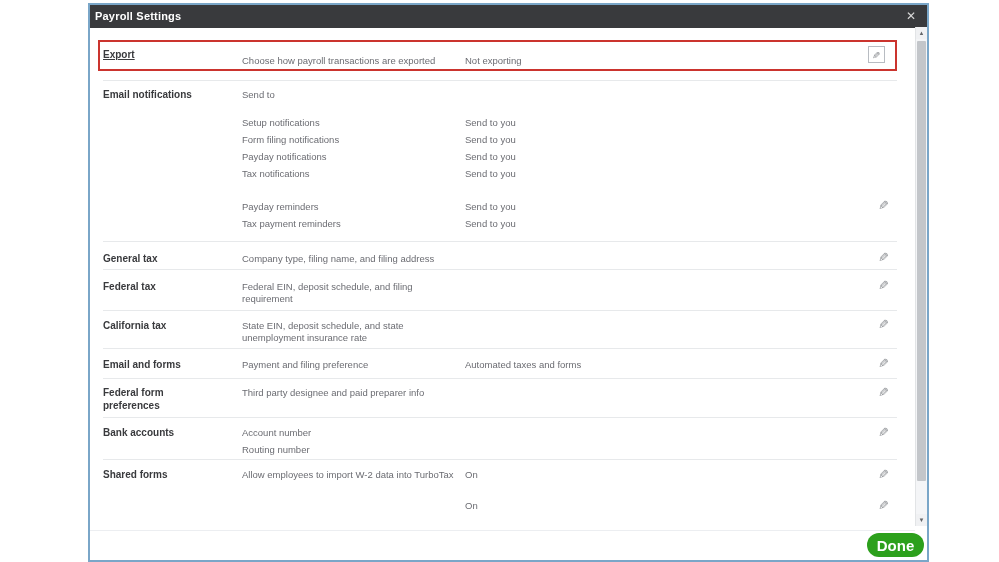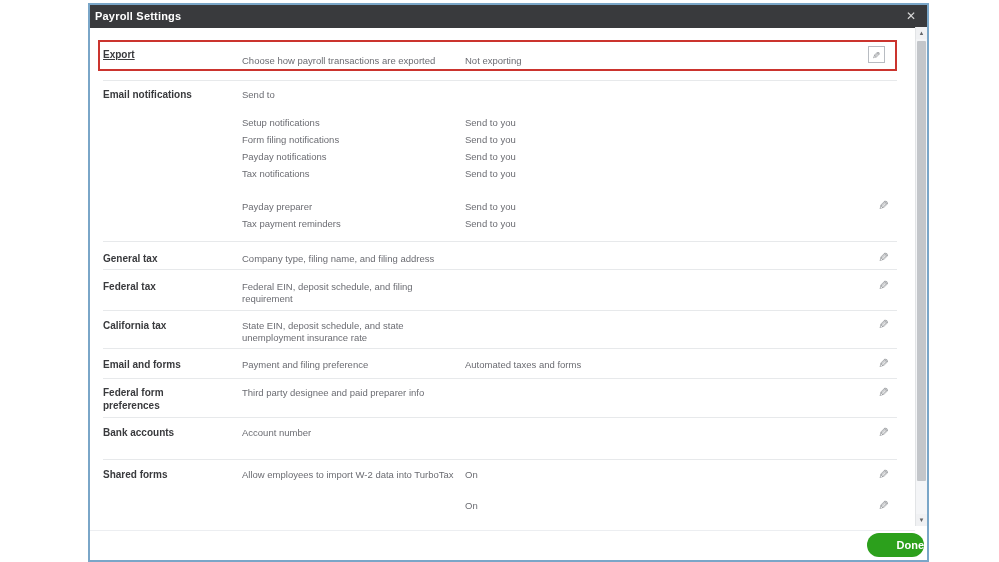--- a/index.html
+++ b/index.html
@@ -39,22 +39,22 @@
               background:#f0f1f3; color:#636569; font-size:6px; line-height:12px;
               text-align:center; padding:0; cursor:pointer; }
   .sb-up { top:0; }
   .sb-down { bottom:0; }
   .sb-thumb { position:absolute; left:1px; top:14px; width:9px; height:440px;
               background:#c3c6ca; border-radius:1px; cursor:pointer; }
   .content-end { position:absolute; left:0; top:525px; width:825px; height:1px;
                  background:#eceef1; }
   .done-btn { position:absolute; left:777px; top:528px; width:57px; height:24px;
               background:#2ca01c; border:none; border-radius:12px; color:#ffffff;
-              font-size:11px; font-weight:bold; cursor:pointer;
-              font-family:"Liberation Sans", sans-serif;text-align:right; }
+              font-size:15px; font-weight:bold; cursor:pointer;
+              font-family:"Liberation Sans", sans-serif; }
 </style>
 </head>
 <body>
 
 <div class="dialog">
 
   <div class="dlg-header">
     <span class="dlg-title">Payroll Settings</span>
     <button class="close-btn"><span>✕</span></button>
   </div>
@@ -72,21 +72,21 @@
 
   <div class="row-desc" style="top:112px;">Setup notifications</div>
   <div class="row-value" style="top:112px;">Send to you</div>
   <div class="row-desc" style="top:129px;">Form filing notifications</div>
   <div class="row-value" style="top:129px;">Send to you</div>
   <div class="row-desc" style="top:146px;">Payday notifications</div>
   <div class="row-value" style="top:146px;">Send to you</div>
   <div class="row-desc" style="top:163px;">Tax notifications</div>
   <div class="row-value" style="top:163px;">Send to you</div>
 
-  <div class="row-desc" style="top:196px;">Payday preparer</div>
+  <div class="row-desc" style="top:196px;">Payday reminders</div>
   <div class="row-value" style="top:196px;">Send to you</div>
   <div class="row-desc" style="top:213px;">Tax payment reminders</div>
   <div class="row-value" style="top:213px;">Send to you</div>
   <button class="pencil-btn" style="top:192px;"><span class="pencil-glyph">✎</span></button>
 
   <div class="sep" style="top:236px;"></div>
 
   <div class="row-label" style="top:247px;">General tax</div>
   <div class="row-desc" style="top:248px; white-space:nowrap;">Company type, filing name, and filing address</div>
   <button class="pencil-btn" style="top:244px;"><span class="pencil-glyph">✎</span></button>
@@ -113,20 +113,21 @@
   <div class="sep" style="top:373px;"></div>
 
   <div class="row-label" style="top:381px;">Federal form preferences</div>
   <div class="row-desc" style="top:382px; white-space:nowrap;">Third party designee and paid preparer info</div>
   <button class="pencil-btn" style="top:379px;"><span class="pencil-glyph">✎</span></button>
 
   <div class="sep" style="top:412px;"></div>
 
   <div class="row-label" style="top:421px;">Bank accounts</div>
   <div class="row-desc" style="top:422px;">Account number</div>
+  <div class="row-desc" style="top:439px;">Routing number</div>
   <button class="pencil-btn" style="top:419px;"><span class="pencil-glyph">✎</span></button>
 
   <div class="sep" style="top:454px;"></div>
 
   <div class="row-label" style="top:463px;">Shared forms</div>
   <div class="row-desc" style="top:464px; white-space:nowrap;">Allow employees to import W-2 data into TurboTax</div>
   <div class="row-value" style="top:464px;">On</div>
   <button class="pencil-btn" style="top:461px;"><span class="pencil-glyph">✎</span></button>
 
   <div class="row-value" style="top:495px;">On</div>

